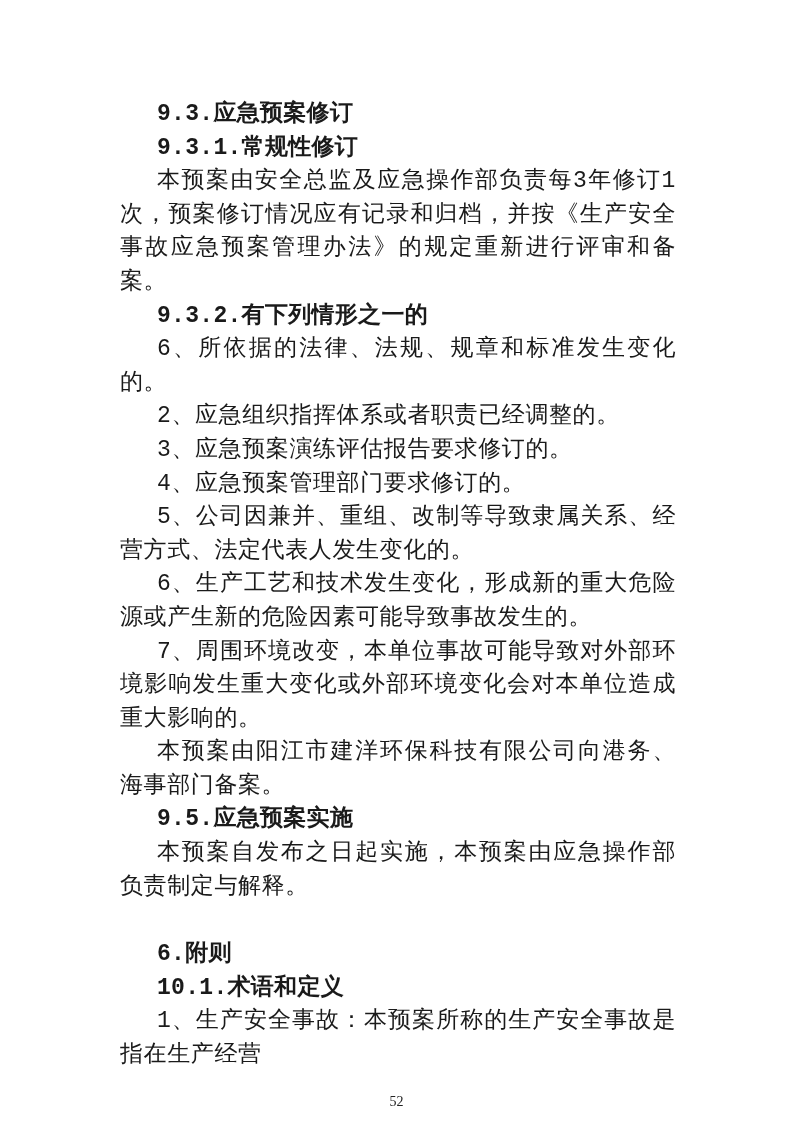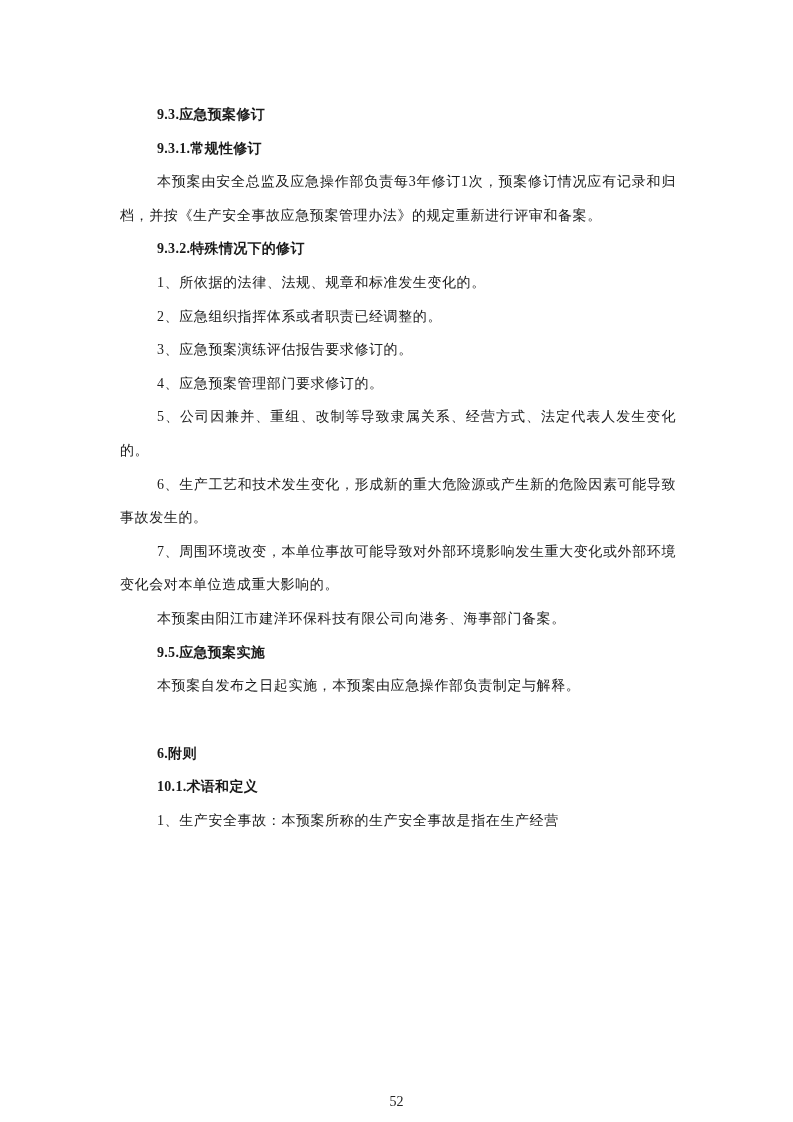--- a/index.html
+++ b/index.html
@@ -1,39 +1,39 @@
 <!DOCTYPE html>
 <html><head>
 <meta charset="utf-8">
 <style>
   html, body { margin: 0; padding: 0; background: #ffffff; }
   body { width: 793px; height: 1122px; position: relative; overflow: hidden; }
   .page {
     position: absolute; left: 120px; top: 98px; width: 556px;
-    font-family: Liberation Serif, serif;
-    color: #1a1a1a; font-size: 14px; line-height: 33.6px;
+    font-family: Liberation Mono, monospace;
+    color: #1a1a1a; font-size: 23px; line-height: 33.6px;
   }
   .h { font-weight: bold; padding-left: 37px; letter-spacing: 0.3px; }
   .p { text-indent: 37px; text-align: justify; letter-spacing: 0.6px; }
   .li { text-indent: 37px; text-align: justify; letter-spacing: 0.6px; }
   .gap { height: 34px; }
   .pagenum {
     position: absolute; left: 0; width: 793px; top: 1094px; text-align: center;
     font-family: "Liberation Serif", serif; font-size: 14px; color: #222;
   }
 </style>
 </head>
 <body>
 
 <div class="page">
   <div class="h">9.3.应急预案修订</div>
   <div class="h">9.3.1.常规性修订</div>
   <div class="p">本预案由安全总监及应急操作部负责每3年修订1次，预案修订情况应有记录和归档，并按《生产安全事故应急预案管理办法》的规定重新进行评审和备案。</div>
-  <div class="h">9.3.2.特殊情况下的修订</div>
-  <div class="li">1、所依据的法律、法规、规章和标准发生变化的。</div>
+  <div class="h">9.3.2.有下列情形之一的</div>
+  <div class="li">6、所依据的法律、法规、规章和标准发生变化的。</div>
   <div class="li">2、应急组织指挥体系或者职责已经调整的。</div>
   <div class="li">3、应急预案演练评估报告要求修订的。</div>
   <div class="li">4、应急预案管理部门要求修订的。</div>
   <div class="li">5、公司因兼并、重组、改制等导致隶属关系、经营方式、法定代表人发生变化的。</div>
   <div class="li">6、生产工艺和技术发生变化，形成新的重大危险源或产生新的危险因素可能导致事故发生的。</div>
   <div class="li">7、周围环境改变，本单位事故可能导致对外部环境影响发生重大变化或外部环境变化会对本单位造成重大影响的。</div>
   <div class="p">本预案由阳江市建洋环保科技有限公司向港务、海事部门备案。</div>
   <div class="h">9.5.应急预案实施</div>
   <div class="p">本预案自发布之日起实施，本预案由应急操作部负责制定与解释。</div>
   <div class="gap"></div>

